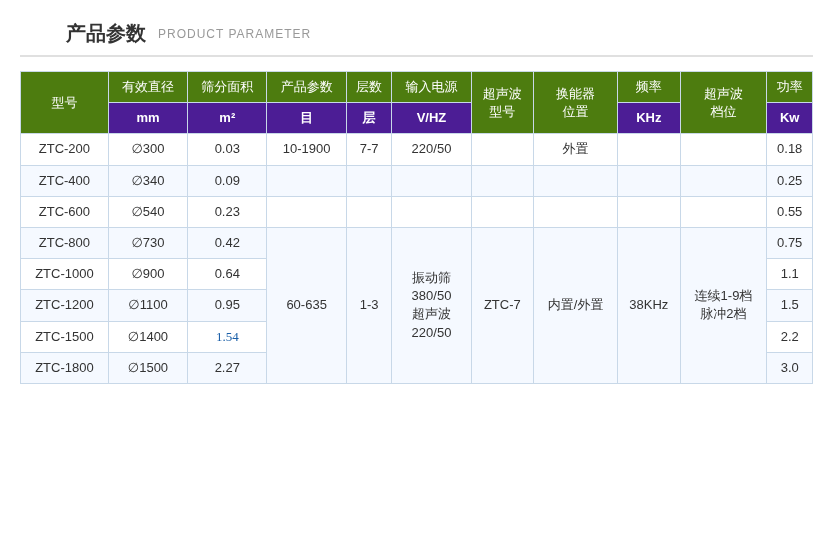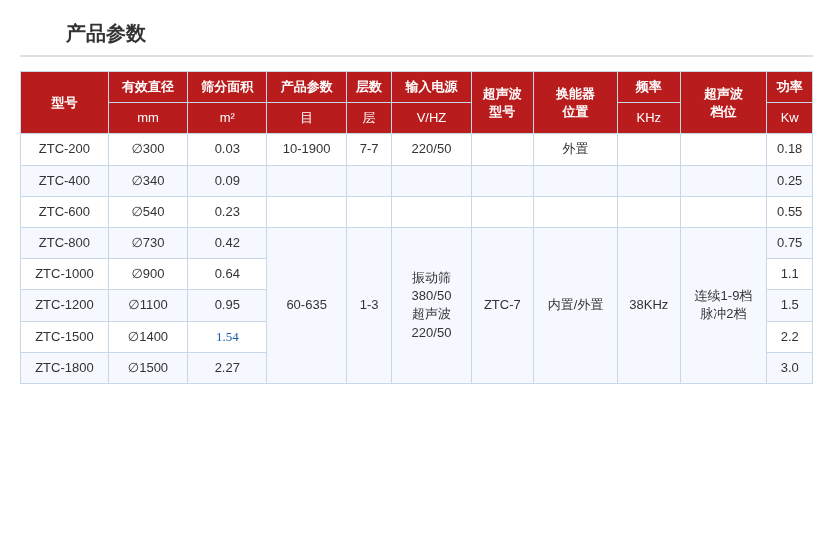--- a/index.html
+++ b/index.html
@@ -42,37 +42,37 @@
       z-index: 2;
     }
     th, td {
       border: 1px solid #c8d8e8;
       text-align: center;
       padding: 6px 4px;
       vertical-align: middle;
       line-height: 1.4;
     }
     thead tr:first-child th {
-      background-color: #b91c1c;
-      color: #fff;
-      font-weight: bold;
+      background-color: #4d7c0f;
+      color: #fff;
+      font-weight: normal;
     }
     thead tr:second-child th {
       background-color: #4a7fb5;
       color: #fff;
     }
     .header-row-1 th {
       background-color: #4a7fb5;
       color: #fff;
       font-weight: bold;
     }
     .header-row-2 th {
-      background-color: #b91c1c;
-      color: #fff;
-      font-weight: normal;
+      background-color: #4c1d95;
+      color: #fff;
+      font-weight: bold;
     }
     tbody tr:nth-child(even) {
       background-color: #f5f9ff;
     }
     tbody tr:nth-child(odd) {
       background-color: #fff;
     }
     .logo-overlay {
       position: absolute;
       top: 50%;
@@ -103,20 +103,21 @@
       color: #1a5fa8;
       font-weight: 500;
       font-family: Liberation Serif, serif;
     }
   </style>
 </head>
 <body>
 
 <div class="page-header">
   <span class="page-title-zh">产品参数</span>
+  <span class="page-title-en">PRODUCT PARAMETER</span>
 </div>
 
 <div class="table-wrapper">
 
   <div class="logo-overlay">
     <svg class="logo-graphic" viewBox="0 0 140 100" xmlns="http://www.w3.org/2000/svg">
 
       <ellipse cx="70" cy="50" rx="55" ry="45" fill="none" stroke="#888" stroke-width="2"></ellipse>
 
       <path d="M70,50 L30,15 Q45,5 60,20 Z" fill="#e05a30" opacity="0.7"></path>

